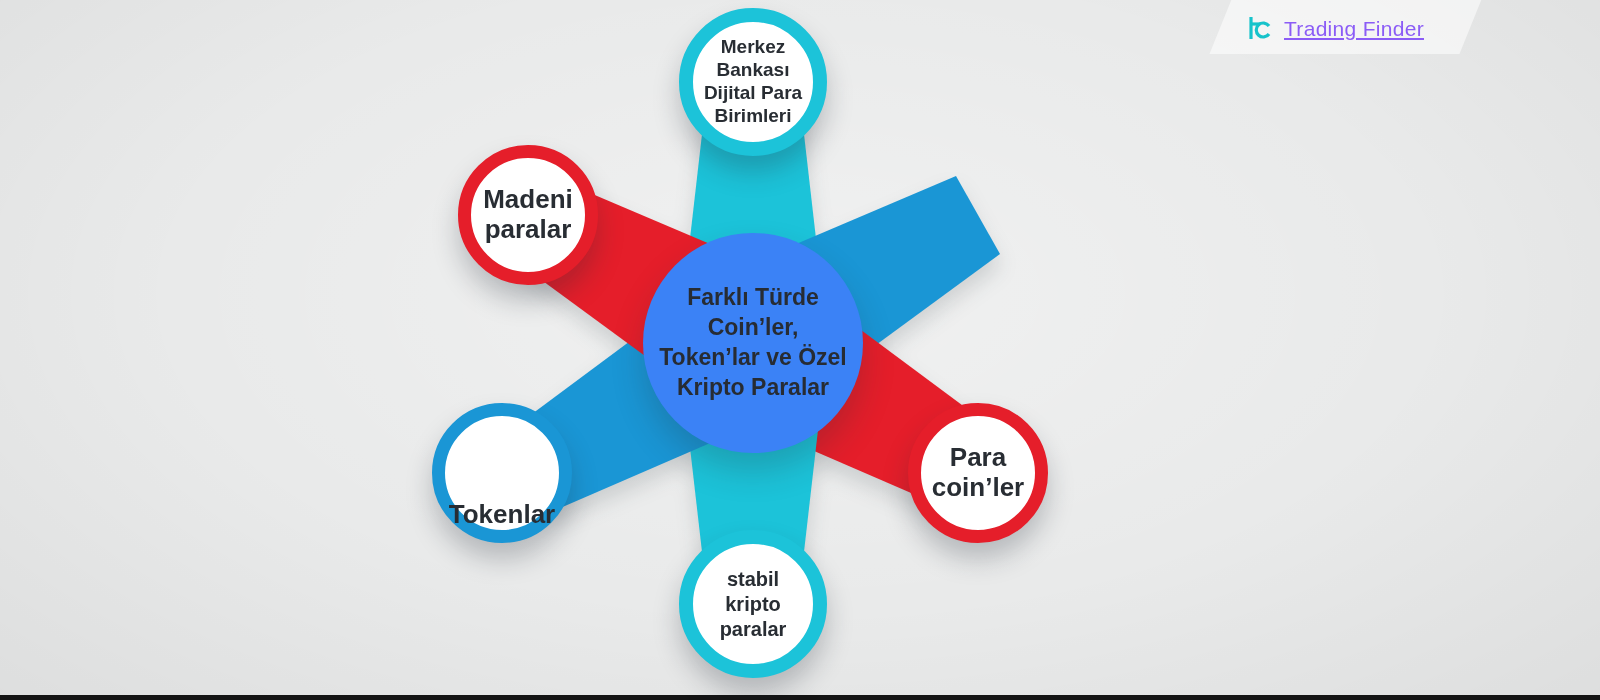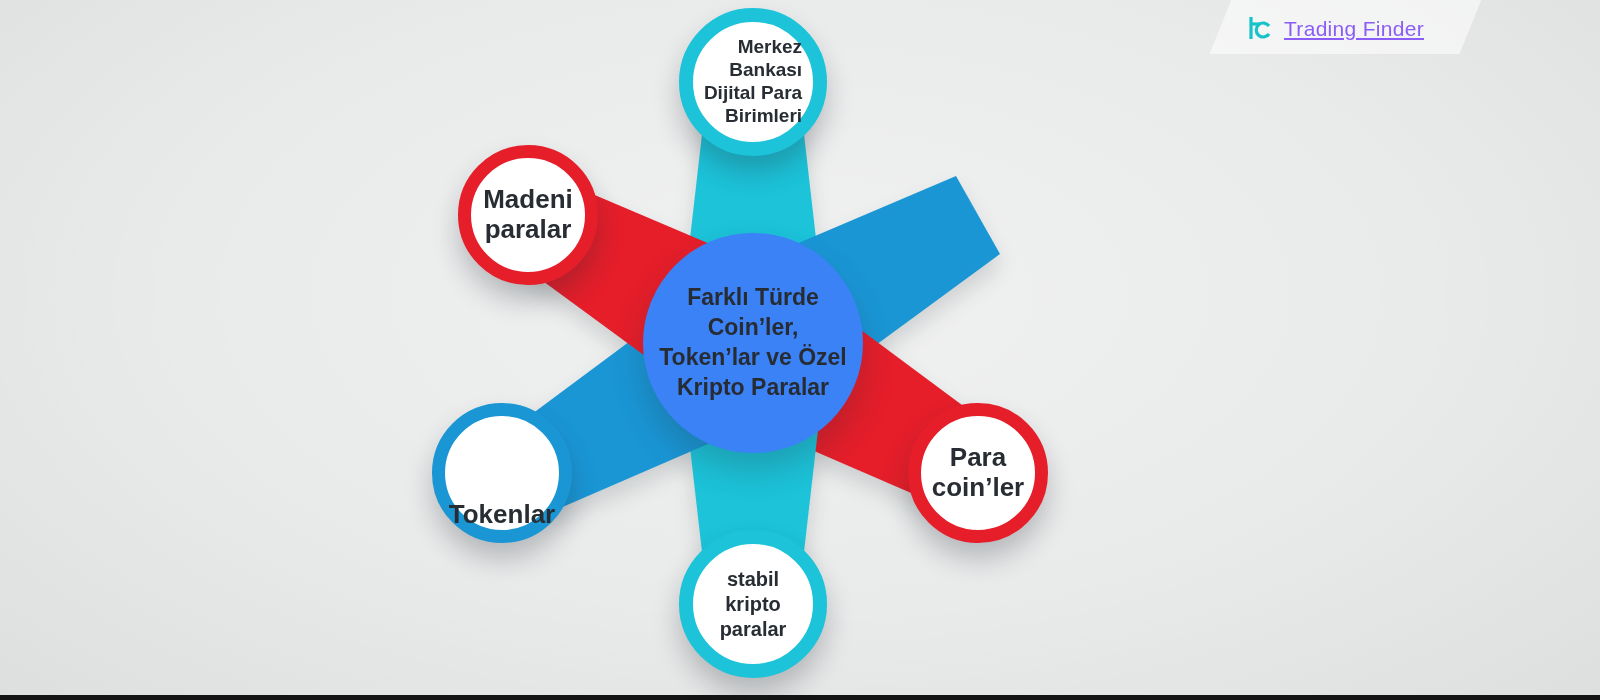--- a/index.html
+++ b/index.html
@@ -115,21 +115,21 @@
     <polygon points="715,278 505,434 551,512 791,408" fill="#1a96d5"></polygon>
     <polygon points="790,278 550,176 506,254 716,408" fill="#e51e2a"></polygon>
   </svg>
 
   <div class="node center-node" style="background: #3b82f6;">
     <div class="center-label" style="color: rgb(39, 44, 51);">Farklı Türde Coin’ler,
 Token’lar ve Özel
 Kripto Paralar</div>
   </div>
 
-  <div class="node sat sat--lg" style="left: 679px; top: 8px; border-color: rgb(28, 195, 217); text-align: right;">
+  <div class="node sat sat--lg" style="left: 679px; top: 8px; border-color: rgb(28, 195, 217);">
     <div class="sat-label label-top">Merkez
 Bankası
 Dijital Para
 Birimleri</div>
   </div>
 
 
   <div class="node sat sat--md" style="left: 908px; top: 403px; border-color: rgb(229, 30, 42);">
     <div class="sat-label label-side">Para
 coin’ler</div>

